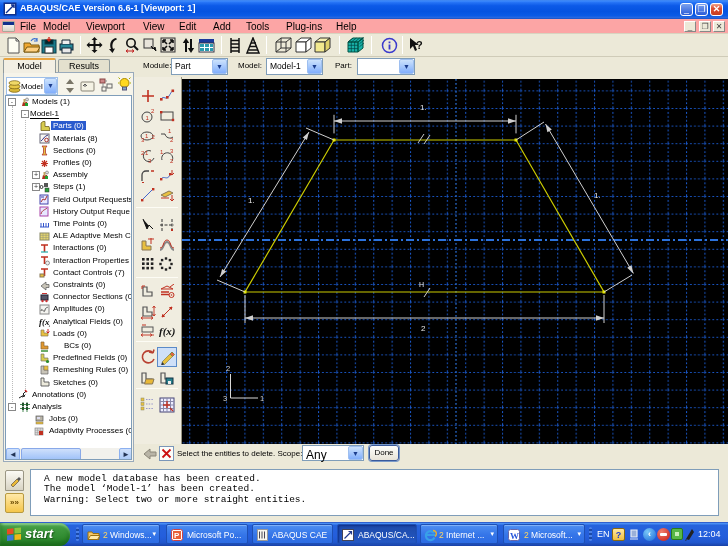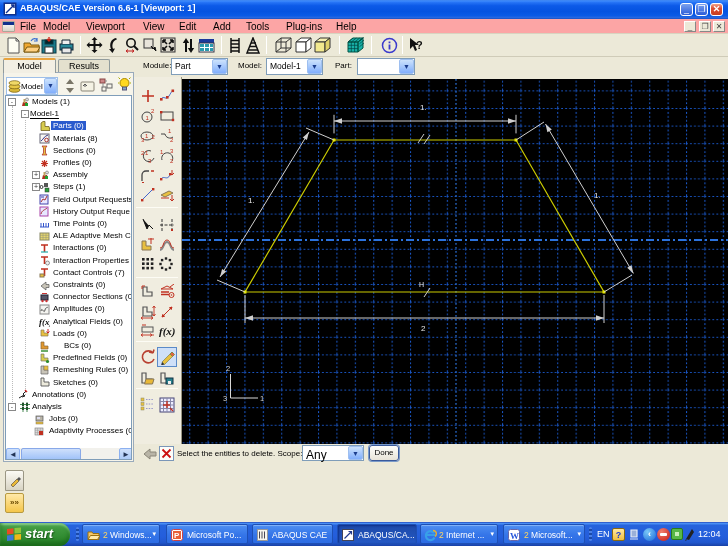--- a/index.html
+++ b/index.html
@@ -600,20 +600,21 @@
       <div class="ar" style="height:14px;line-height:13px;">▼</div>
     </div>
 <div class="abs" style="left:231px;top:1px;width:30px;height:16px;background:linear-gradient(180deg,#fefefb,#e8e4d8);border:1px solid #3a5a9c;border-radius:3px;box-shadow:0 0 0 1px #7a9ac8;font-size:8px;text-align:center;line-height:14px;">Done</div>
 </div>
 <div id="msgarea" class="abs">
 <div class="abs" style="left:5px;top:7px;width:19px;height:21px;background:linear-gradient(180deg,#fbfaf4,#d8d4c4);border:1px solid #9a9684;border-radius:2px 2px 0 0;"><svg width="15" height="15" style="margin:2px">
         <path d="M3 12 l6-6 l2 2 l-6 6 z" fill="#e8b838" stroke="#875"></path>
         <path d="M9 6 l2-2 l2 2 l-2 2 z" fill="#555"></path>
       </svg></div>
 <div class="abs" style="left:5px;top:30px;width:19px;height:20px;background:linear-gradient(180deg,#ffe9a8,#f5c64a);border:1px solid #b89a40;border-radius:2px;color:#6a4a00;font-size:8px;font-weight:bold;text-align:center;line-height:18px;">»»</div>
+<div id="msgbox" class="abs">A new model database has been created.<br>The model ‘Model-1’ has been created.<br>Warning: Select two or more straight entities.</div>
 </div>
 <style>#msgbox{left:30px;top:6px;width:689px;height:47px;letter-spacing:0;line-height:10.4px;padding-top:4px;padding-left:13px;}</style>
 <div id="taskbar" class="abs">
 <div class="abs" style="left:0;top:1px;width:70px;height:23px;border-radius:0 11px 11px 0;
 background:linear-gradient(180deg,#6cb86c 0%,#4aa24a 8%,#3c963c 30%,#2f8a2f 70%,#247a24 95%);box-shadow:inset 0 -3px 5px #1a6a1a, inset 0 2px 2px #8cd08c;">
 <svg class="abs" style="left:6px;top:4px" width="16" height="15" viewBox="0 0 16 15">
 <g transform="skewY(-6)">
           <rect x="1" y="2" width="6.5" height="5.5" fill="#e84c22"></rect>
           <rect x="8.5" y="2" width="6.5" height="5.5" fill="#8cc43c"></rect>
           <rect x="1" y="8.5" width="6.5" height="5.5" fill="#3c78d8"></rect>

